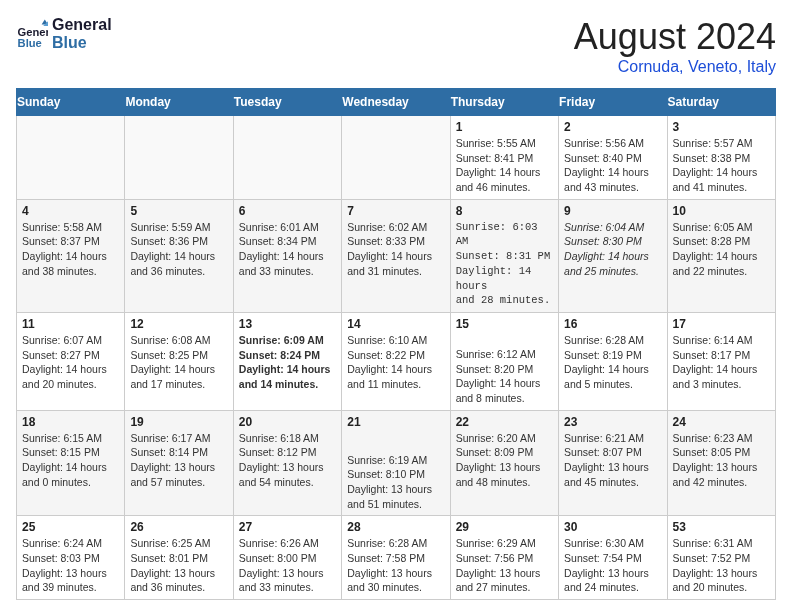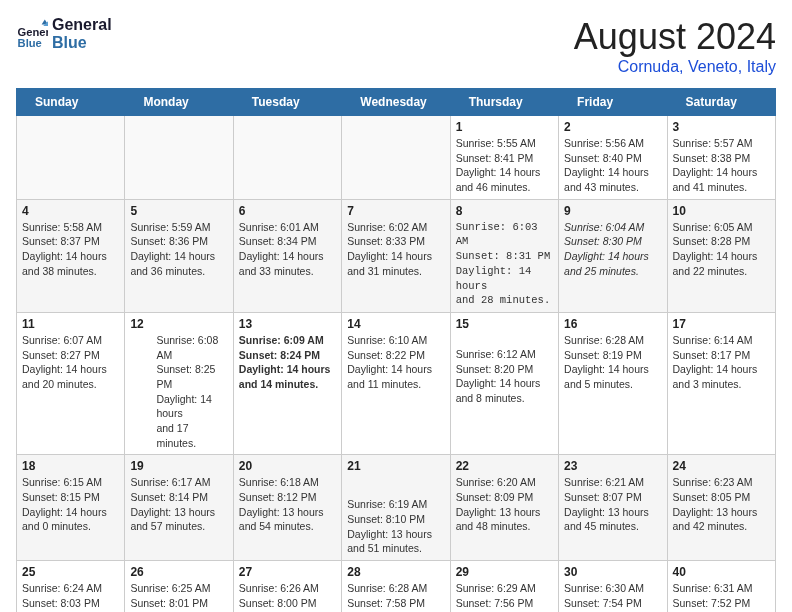--- a/index.html
+++ b/index.html
@@ -39,21 +39,21 @@
     }
     .calendar {
       width: 100%;
       border-collapse: collapse;
       font-size: 11px;
     }
     .calendar th {
       background: #2e6da4;
       color: #fff;
       text-align: left;
-      padding: 6px 18px;
+      padding: 6px 0;
       font-size: 12px;
       font-weight: bold;
       border: 1px solid #2e6da4;
     }
     .calendar td {
       border: 1px solid #ccc;
       vertical-align: top;
       padding: 4px 5px;
       width: 108px;
       min-height: 80px;
@@ -196,21 +196,21 @@
       <tr>
         <td>
           <div class="day-num">11</div>
           <div class="day-info" style="white-space: pre-line;">Sunrise: 6:07 AM
 Sunset: 8:27 PM
 Daylight: 14 hours
 and 20 minutes.</div>
         </td>
         <td>
           <div class="day-num">12</div>
-          <div class="day-info" style="white-space: pre-line; margin-left: 26px;">Sunrise: 6:08 AM
+          <div class="day-info" style="white-space: pre-line;">Sunrise: 6:08 AM
 Sunset: 8:25 PM
 Daylight: 14 hours
 and 17 minutes.</div>
         </td>
         <td>
           <div class="day-num">13</div>
           <div class="day-info" style="white-space: pre-line; font-weight: bold;">Sunrise: 6:09 AM
 Sunset: 8:24 PM
 Daylight: 14 hours
 and 14 minutes.</div>
@@ -332,21 +332,21 @@
 and 27 minutes.</div>
         </td>
         <td>
           <div class="day-num">30</div>
           <div class="day-info" style="white-space: pre-line;">Sunrise: 6:30 AM
 Sunset: 7:54 PM
 Daylight: 13 hours
 and 24 minutes.</div>
         </td>
         <td>
-          <div class="day-num">40</div>
+          <div class="day-num">53</div>
           <div class="day-info" style="white-space: pre-line;">Sunrise: 6:31 AM
 Sunset: 7:52 PM
 Daylight: 13 hours
 and 20 minutes.</div>
         </td>
       </tr>
     </tbody>
 </table>
 
 </body></html>

